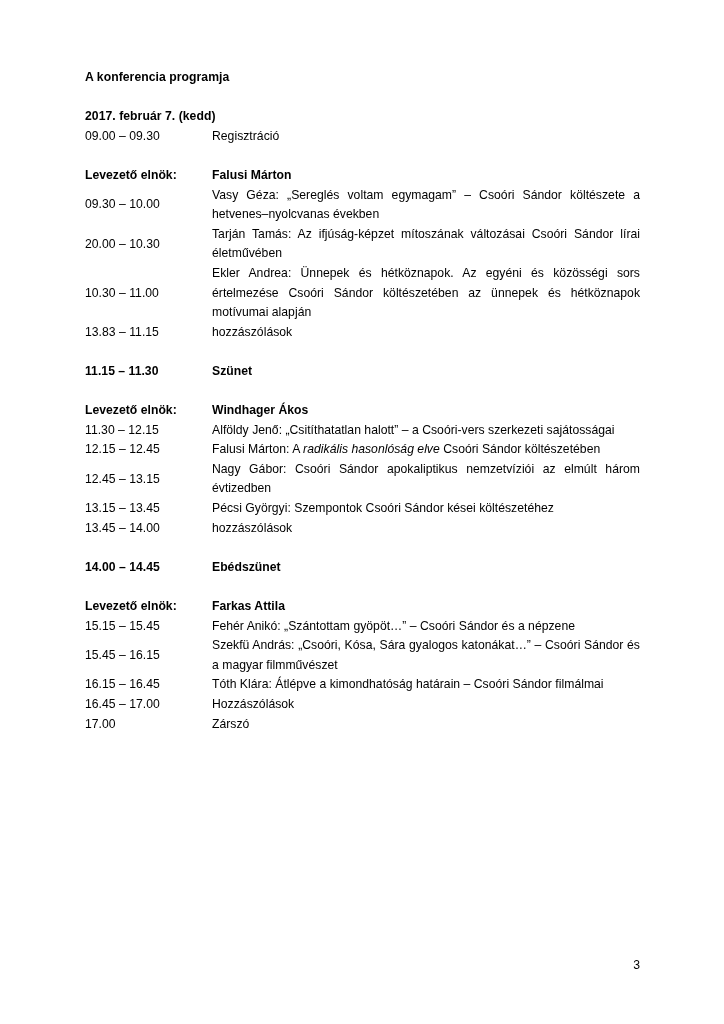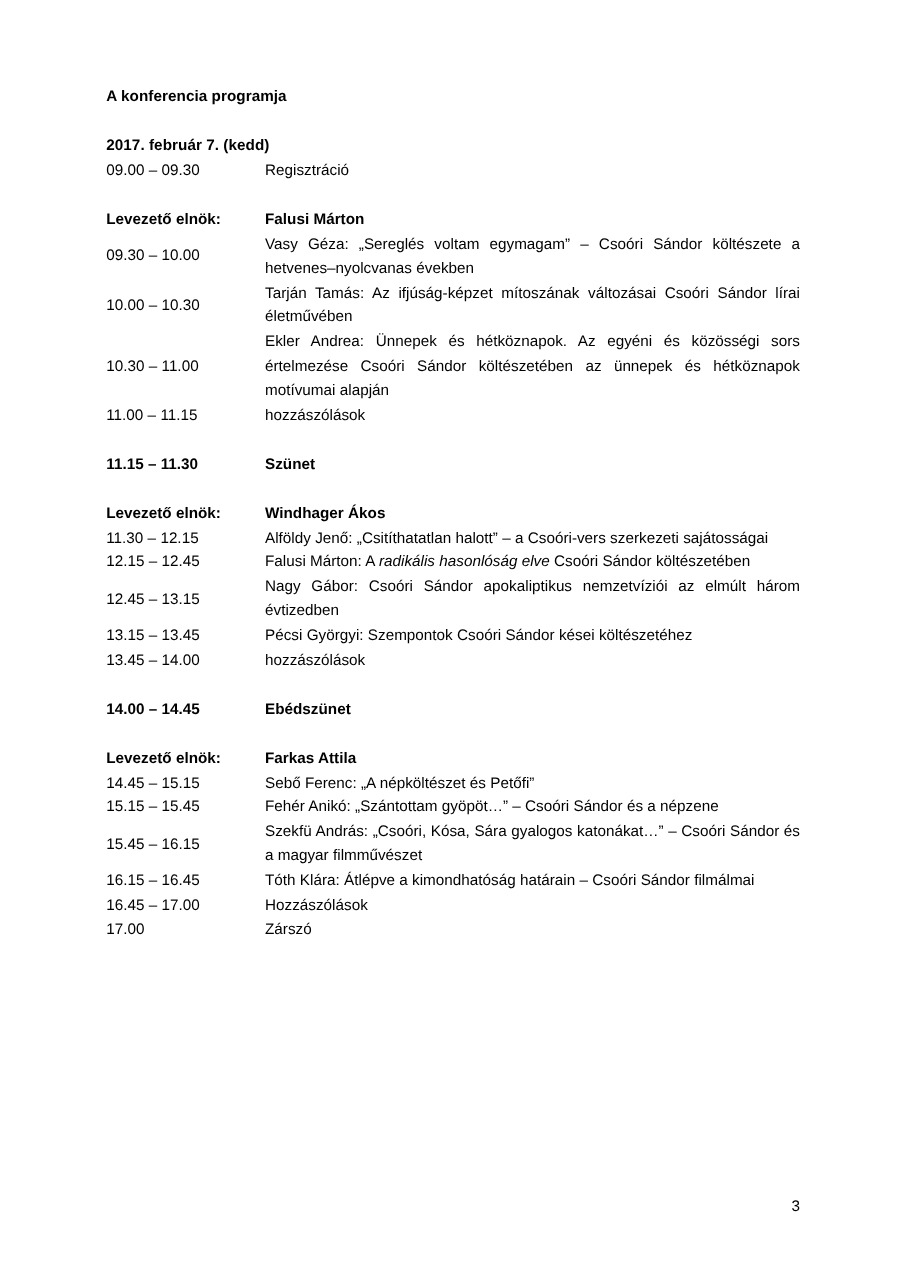--- a/index.html
+++ b/index.html
@@ -108,29 +108,29 @@
       </li>
       <li class="row gap-before">
         <span class="time">Levezető elnök:</span>
         <span class="desc single">Falusi Márton</span>
       </li>
       <li class="row">
         <span class="time">09.30 – 10.00</span>
         <span class="desc">Vasy Géza: „Sereglés voltam egymagam” – Csoóri Sándor költészete a hetvenes–nyolcvanas években</span>
       </li>
       <li class="row">
-        <span class="time">10.00 – 10.30</span>
+        <span class="time">20.00 – 10.30</span>
         <span class="desc">Tarján Tamás: Az ifjúság-képzet mítoszának változásai Csoóri Sándor lírai életművében</span>
       </li>
       <li class="row">
         <span class="time">10.30 – 11.00</span>
         <span class="desc">Ekler Andrea: Ünnepek és hétköznapok. Az egyéni és közösségi sors értelmezése Csoóri Sándor költészetében az ünnepek és hétköznapok motívumai alapján</span>
       </li>
       <li class="row">
-        <span class="time">11.00 – 11.15</span>
+        <span class="time">13.83 – 11.15</span>
         <span class="desc single">hozzászólások</span>
       </li>
       <li class="row gap-before">
         <span class="time">11.15 – 11.30</span>
         <span class="desc single">Szünet</span>
       </li>
       <li class="row gap-before">
         <span class="time">Levezető elnök:</span>
         <span class="desc single">Windhager Ákos</span>
       </li>
@@ -156,24 +156,20 @@
       </li>
       <li class="row gap-before">
         <span class="time">14.00 – 14.45</span>
         <span class="desc single">Ebédszünet</span>
       </li>
       <li class="row gap-before">
         <span class="time">Levezető elnök:</span>
         <span class="desc single">Farkas Attila</span>
       </li>
       <li class="row">
-        <span class="time">14.45 – 15.15</span>
-        <span class="desc single">Sebő Ferenc: „A népköltészet és Petőfi”</span>
-      </li>
-      <li class="row">
         <span class="time">15.15 – 15.45</span>
         <span class="desc single">Fehér Anikó: „Szántottam gyöpöt…” – Csoóri Sándor és a népzene</span>
       </li>
       <li class="row">
         <span class="time">15.45 – 16.15</span>
         <span class="desc">Szekfü András: „Csoóri, Kósa, Sára gyalogos katonákat…” – Csoóri Sándor és a magyar filmművészet</span>
       </li>
       <li class="row">
         <span class="time">16.15 – 16.45</span>
         <span class="desc single">Tóth Klára: Átlépve a kimondhatóság határain – Csoóri Sándor filmálmai</span>

